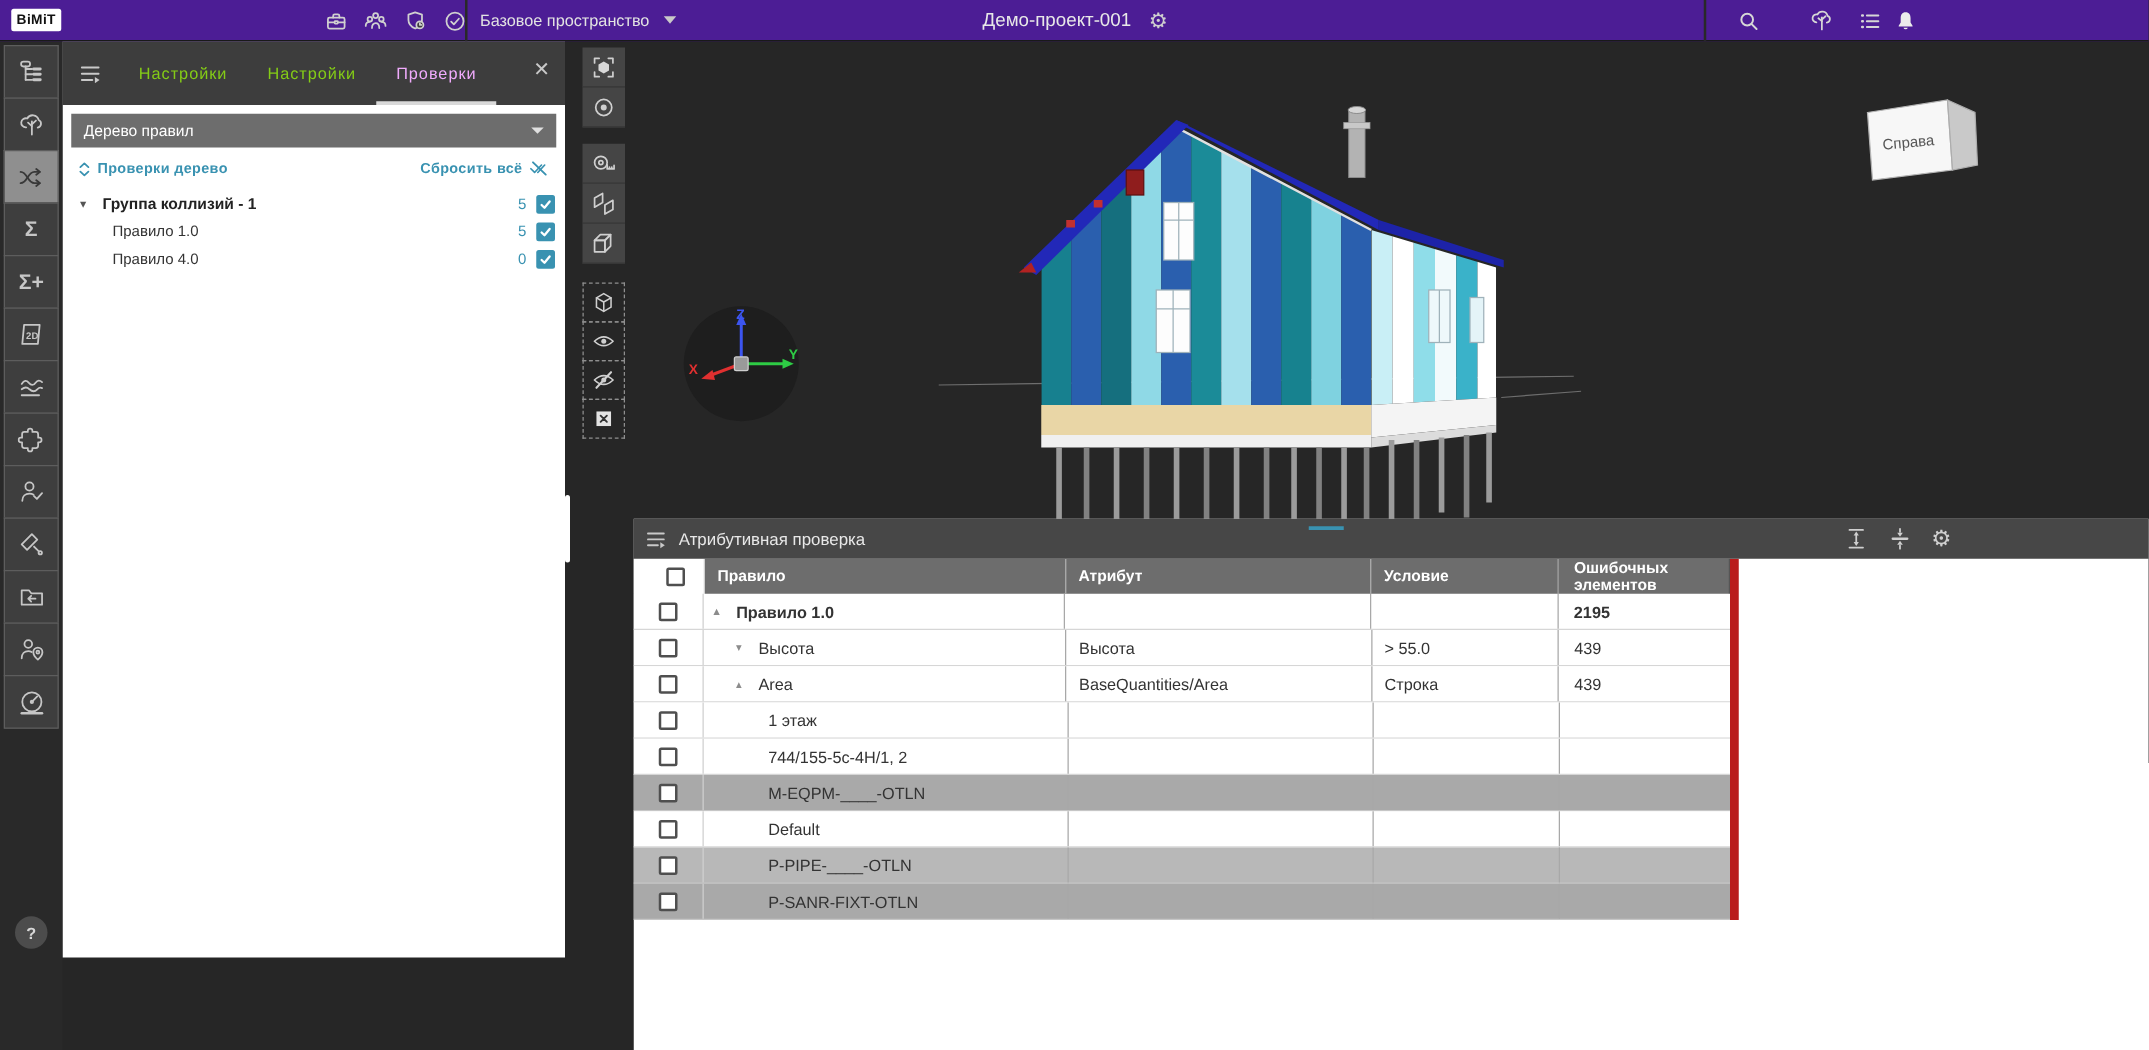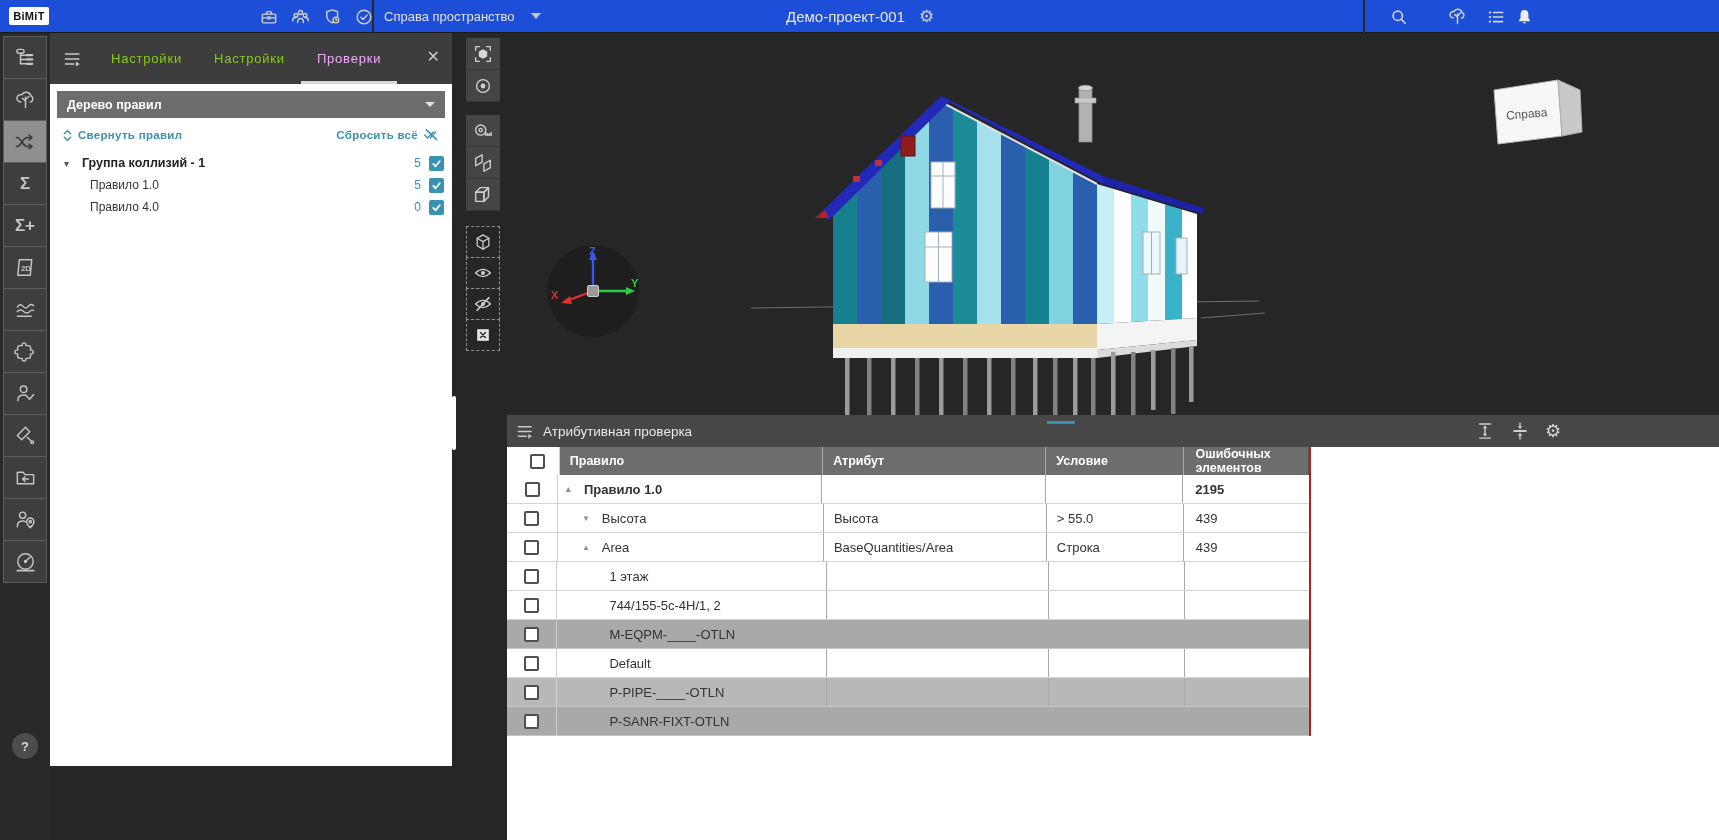--- a/index.html
+++ b/index.html
@@ -4,21 +4,21 @@
 <style>
   * { box-sizing: border-box; margin: 0; padding: 0; }
   html,body { width:1719px; height:840px; }
   body {
     position: relative; overflow: hidden;
     background:#262626;
     font-family:"Liberation Sans", sans-serif;
     color:#e5e5e5;
   }
   
-  .topbar { position:absolute; left:0; top:0; width:1719px; height:33px; background:#1d4ed8; border-bottom:1px solid #191919; z-index:9; }
+  .topbar { position:absolute; left:0; top:0; width:1719px; height:33px; background:#4c1d95; border-bottom:1px solid #191919; z-index:9; }
   .logo { position:absolute; left:9px; top:7px; width:40px; height:18px; background:#fff; border-radius:2px;
           color:#111; font-weight:bold; font-size:11px; letter-spacing:.3px; display:flex; align-items:center; justify-content:center; }
   .tb-ic { position:absolute; top:6px; width:21px; height:21px; display:flex; align-items:center; justify-content:center; cursor:pointer; }
   .tb-div { position:absolute; top:0; width:2px; height:33px; background:#292929; }
   .ws { position:absolute; left:384px; top:0; height:33px; display:flex; align-items:center; font-size:13px; color:#e2e2e2; cursor:pointer; }
   .ws-caret { position:absolute; left:531px; top:13px; width:0; height:0; border-left:5px solid transparent; border-right:5px solid transparent; border-top:6px solid #c9c9c9; cursor:pointer; }
   .title-wrap { position:absolute; left:786px; top:0; height:33px; display:flex; align-items:center; gap:14px; }
   .title-wrap .t { font-size:15px; color:#e8e8e8; }
   .gear-glyph { font-size:17px; color:#cfcfcf; line-height:1; cursor:pointer; }
   
@@ -34,21 +34,21 @@
               font-size:13px; font-weight:bold; display:flex; align-items:center; justify-content:center; cursor:pointer; }
   
   .tree-panel { position:absolute; left:50px; top:33px; width:402px; height:733px; background:#fff; z-index:6; }
   .tabsbar { position:relative; height:51px; background:#3d3d3d; display:flex; align-items:center; }
   .hamb { margin-left:13px; margin-right:12px; cursor:pointer; display:flex; }
   .tabs { display:flex; height:100%; align-items:stretch; }
   .tab { display:flex; align-items:center; padding:0 16px; font-size:13px; letter-spacing:.8px; color:#84cc16; cursor:pointer; border-bottom:3px solid transparent; padding-top:3px; }
   .tab.active { color:#f0abfc; border-bottom-color:#d9d9d9; }
   .close-x { position:absolute; right:12px; top:16px; font-size:16px; color:#c9c9c9; cursor:pointer; line-height:1; }
   .section-bar { margin:7px 7px 0 7px; height:27px; background:#6d6d6d; display:flex; align-items:center; padding:0 10px; cursor:pointer; }
-  .section-bar .s-label { color:#fff; font-weight:bold; font-size:12.5px; flex:1; }
+  .section-bar .s-label { color:#fff; font-weight:normal; font-size:12.5px; flex:1; }
   .sb-caret { width:0; height:0; border-left:5px solid transparent; border-right:5px solid transparent; border-top:5px solid #e0e0e0; }
   .links-row { display:flex; justify-content:space-between; align-items:center; padding:10px 12px 6px 12px; }
   .tlink { display:flex; align-items:center; gap:5px; color:#3992b1; font-size:11.5px; font-weight:bold; letter-spacing:.3px; cursor:pointer; }
   .tlink svg { stroke:#3992b1; fill:none; stroke-width:1.6; stroke-linecap:round; stroke-linejoin:round; }
   .tree-list { margin-top:4px; }
   .titem { display:flex; align-items:center; height:22px; padding-left:14px; cursor:pointer; }
   .ticaret { width:18px; font-size:10px; color:#555; }
   .tispacer { width:26px; }
   .tilabel { flex:1; font-size:12px; color:#333; }
   .titem.bold .tilabel { font-weight:bold; color:#222; font-size:12.5px; }
@@ -68,21 +68,21 @@
   .teal-dash { position:absolute; left:1047px; top:421px; width:28px; height:3px; background:#3992b1; z-index:7; }
   .resize-handle { position:absolute; left:452px; top:396px; width:4px; height:54px; background:#fff; border-radius:2px; z-index:7; cursor:ew-resize; }
   
   .bottom-panel { position:absolute; left:507px; top:415px; right:0; bottom:0; background:#fff; z-index:6; }
   .bp-header { position:relative; height:32px; background:#474747; display:flex; align-items:center; }
   .bp-header .bp-title { font-size:13.5px; color:#e8e8e8; margin-left:8px; }
   .bp-icons { position:absolute; left:968px; top:0; height:32px; display:flex; align-items:center; gap:15px; }
   .bp-icons svg { stroke:#cfcfcf; stroke-width:1.7; fill:none; stroke-linecap:round; cursor:pointer; }
   .bp-icons .gear-glyph { font-size:18px; }
   
-  .btable { width:804px; border-right:2px solid #b91c1c; }
+  .btable { width:884px; border-right:7px solid #b91c1c; }
   .thead { display:flex; height:28px; }
   .th { background:#6d6d6d; color:#fff; font-weight:bold; font-size:12.5px; display:flex; align-items:center; padding-left:10px; border-right:1px solid rgba(0,0,0,.22); }
   .th.c-check { background:#fff; border-right:1px solid #cfcfcf; }
   .trow { display:flex; height:29px; border-bottom:1px solid #d6d6d6; background:#fff; cursor:default; }
   .trow.sel-a { background:#a9a9a9; border-bottom-color:#c6c6c6; }
   .trow.sel-b { background:#b8b8b8; border-bottom-color:#c6c6c6; }
   .tc { display:flex; align-items:center; font-size:13px; color:#333; }
   .c-check { width:63px; justify-content:center; border-right:1px solid #cfcfcf; }
   .c-name { width:325px; border-right:1px solid #a8a8a8; }
   .c-attr { width:275px; border-right:1px solid #a8a8a8; padding-left:10px; }
@@ -124,21 +124,21 @@
     </svg>
   </div>
   <div class="tb-ic" style="left:353px">
     <svg width="20" height="20" viewBox="0 0 24 24" stroke="#d0d0d0" fill="none" stroke-width="1.7" stroke-linecap="round" stroke-linejoin="round">
       <circle cx="12" cy="12" r="8.2"></circle>
         <path d="M8.3 12.4 l2.6 2.6 l4.8-5.4"></path>
     </svg>
   </div>
 
   <div class="tb-div" style="left:372px"></div>
-  <div class="ws">Справа пространство</div>
+  <div class="ws">Базовое пространство</div>
   <div class="ws-caret"></div>
 
   <div class="title-wrap">
     <span class="t">Демо-проект-001</span>
     <span class="gear-glyph">⚙</span>
   </div>
 
   <div class="tb-div" style="left:1363px"></div>
   <div class="tb-ic" style="left:1388px">
     <svg width="20" height="20" viewBox="0 0 24 24" stroke="#d6d6d6" fill="none" stroke-width="1.9" stroke-linecap="round">
@@ -447,21 +447,21 @@
     <span class="s-label">Дерево правил</span>
     <span class="sb-caret"></span>
   </div>
 
   <div class="links-row">
     <span class="tlink">
       <svg width="11" height="13" viewBox="0 0 12 14">
         <path d="M2.5 5 L6 1.8 L9.5 5"></path>
           <path d="M2.5 9 L6 12.2 L9.5 9"></path>
       </svg>
-      <span>Свернуть правил</span>
+      <span>Проверки дерево</span>
     </span>
     <span class="tlink">
       <span>Сбросить всё</span>
       <svg width="17" height="14" viewBox="0 0 20 16">
         <path d="M2 8 l3.5 3.5 L12 4.5"></path>
           <path d="M8.5 11.5 L15 4.5"></path>
           <path d="M4 2 L16 13.5" stroke-width="1.8"></path>
       </svg>
     </span>
   </div>

